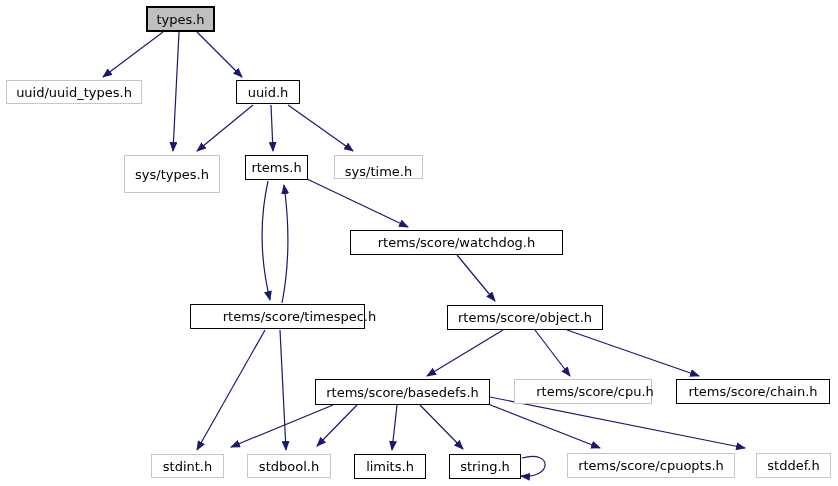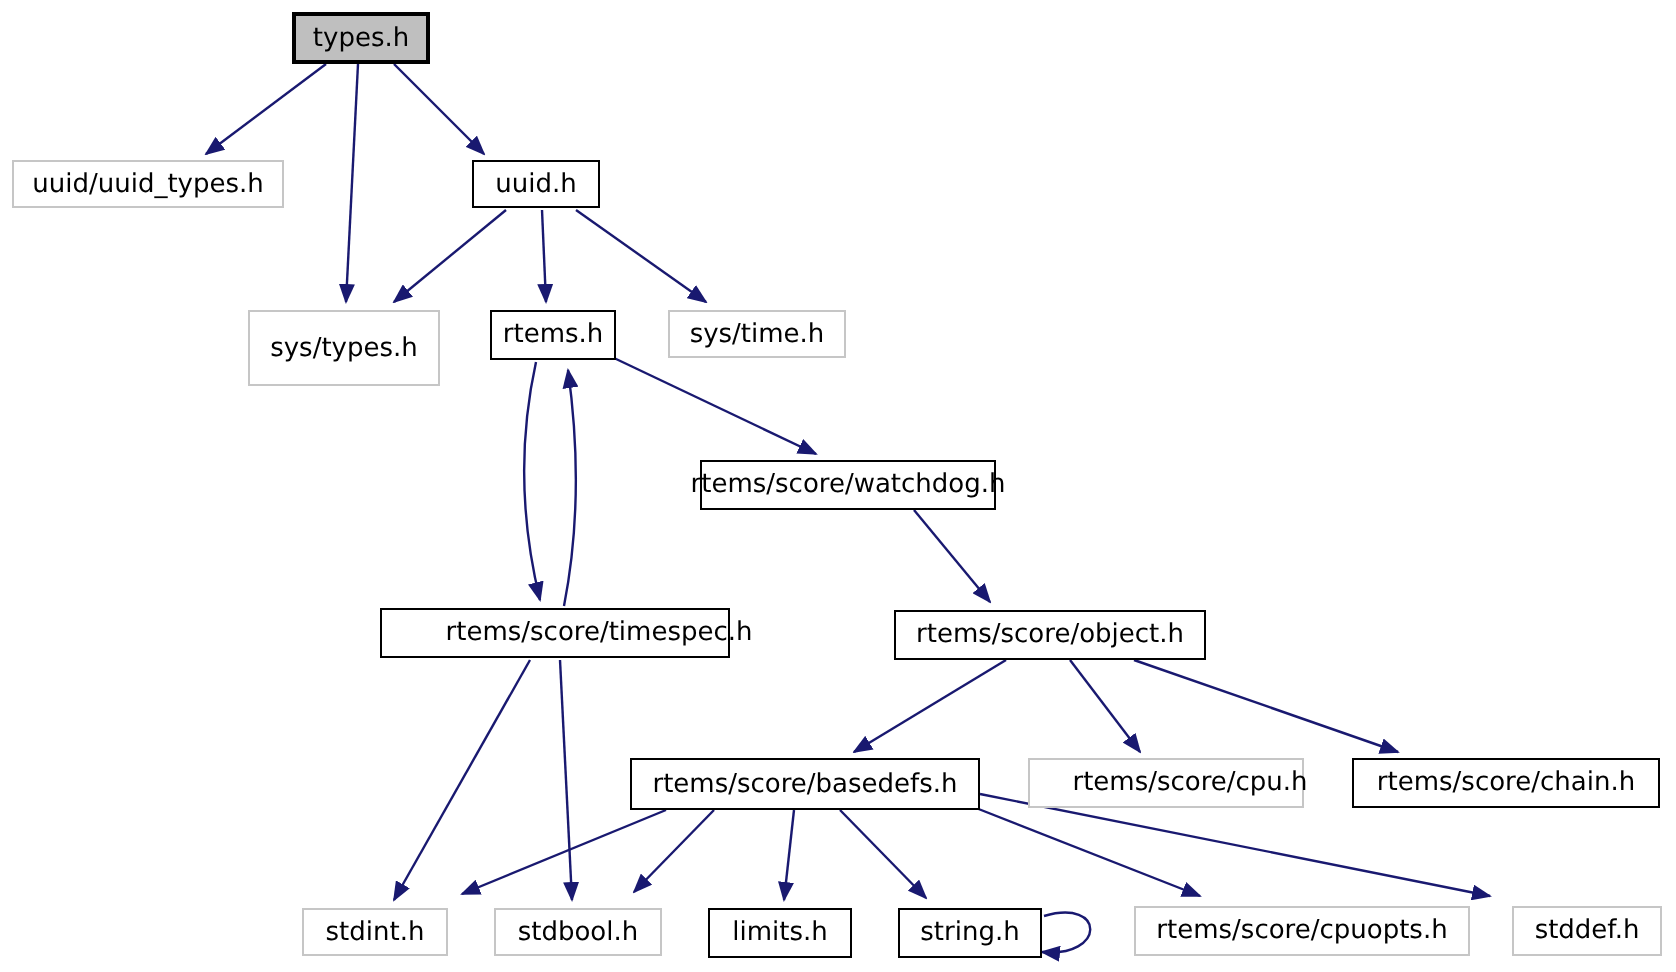--- a/index.html
+++ b/index.html
@@ -77,24 +77,24 @@
       </div>
       <div class="node linked" style="left: 236px; top: 80px; width: 64px; height: 24px;">
         <span>uuid.h</span>
       </div>
       <div class="node plain" style="left: 124px; top: 155px; width: 96px; height: 38px;">
         <span>sys/types.h</span>
       </div>
       <div class="node linked" style="left: 245px; top: 155px; width: 63px; height: 25px;">
         <span>rtems.h</span>
       </div>
-      <div class="node plain" style="left: 334px; top: 155px; width: 89px; height: 24px;">
+      <div class="node plain" style="left: 334px; top: 155px; width: 89px; height: 24px; align-items: flex-end;">
         <span>sys/time.h</span>
       </div>
-      <div class="node linked" style="left: 350px; top: 230px; width: 148px; height: 25px;">
+      <div class="node linked" style="left: 350px; top: 230px; width: 213px; height: 25px;">
         <span>rtems/score/watchdog.h</span>
       </div>
       <div class="node linked" style="left: 190px; top: 304px; width: 175px; height: 25px; padding-left: 44px;">
         <span>rtems/score/timespec.h</span>
       </div>
       <div class="node linked" style="left: 447px; top: 305px; width: 156px; height: 25px;">
         <span>rtems/score/object.h</span>
       </div>
       <div class="node linked" style="left: 315px; top: 379px; width: 175px; height: 26px;">
         <span>rtems/score/basedefs.h</span>

